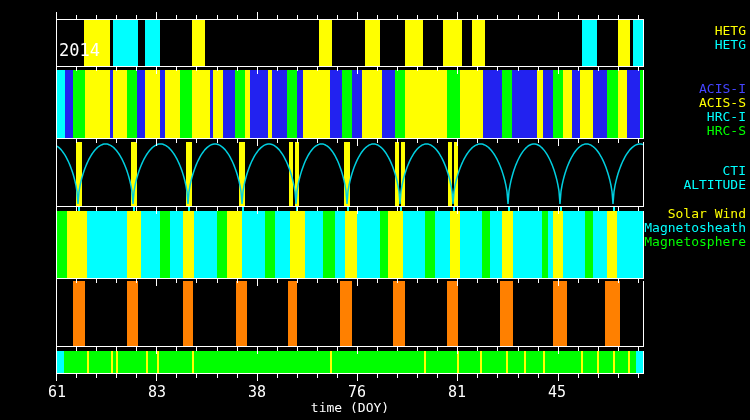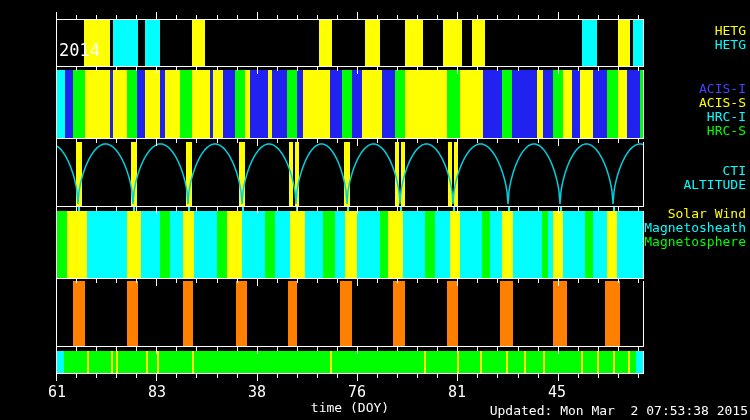--- a/index.html
+++ b/index.html
@@ -444,15 +444,14 @@
       <div class="xlab" style="left: 0%;">61</div>
       <div class="xlab" style="left: 17.065%;">83</div>
       <div class="xlab" style="left: 34.13%;">38</div>
       <div class="xlab" style="left: 51.195%;">76</div>
       <div class="xlab" style="left: 68.259%;">81</div>
       <div class="xlab" style="left: 85.324%;">45</div>
     </div>
 
   <div class="timelab">time (DOY)</div>
 
-  <div class="updated">Updated: Mon Mar  2 07:53:38 2015</div>
 
 </div>
 
 </body></html>

